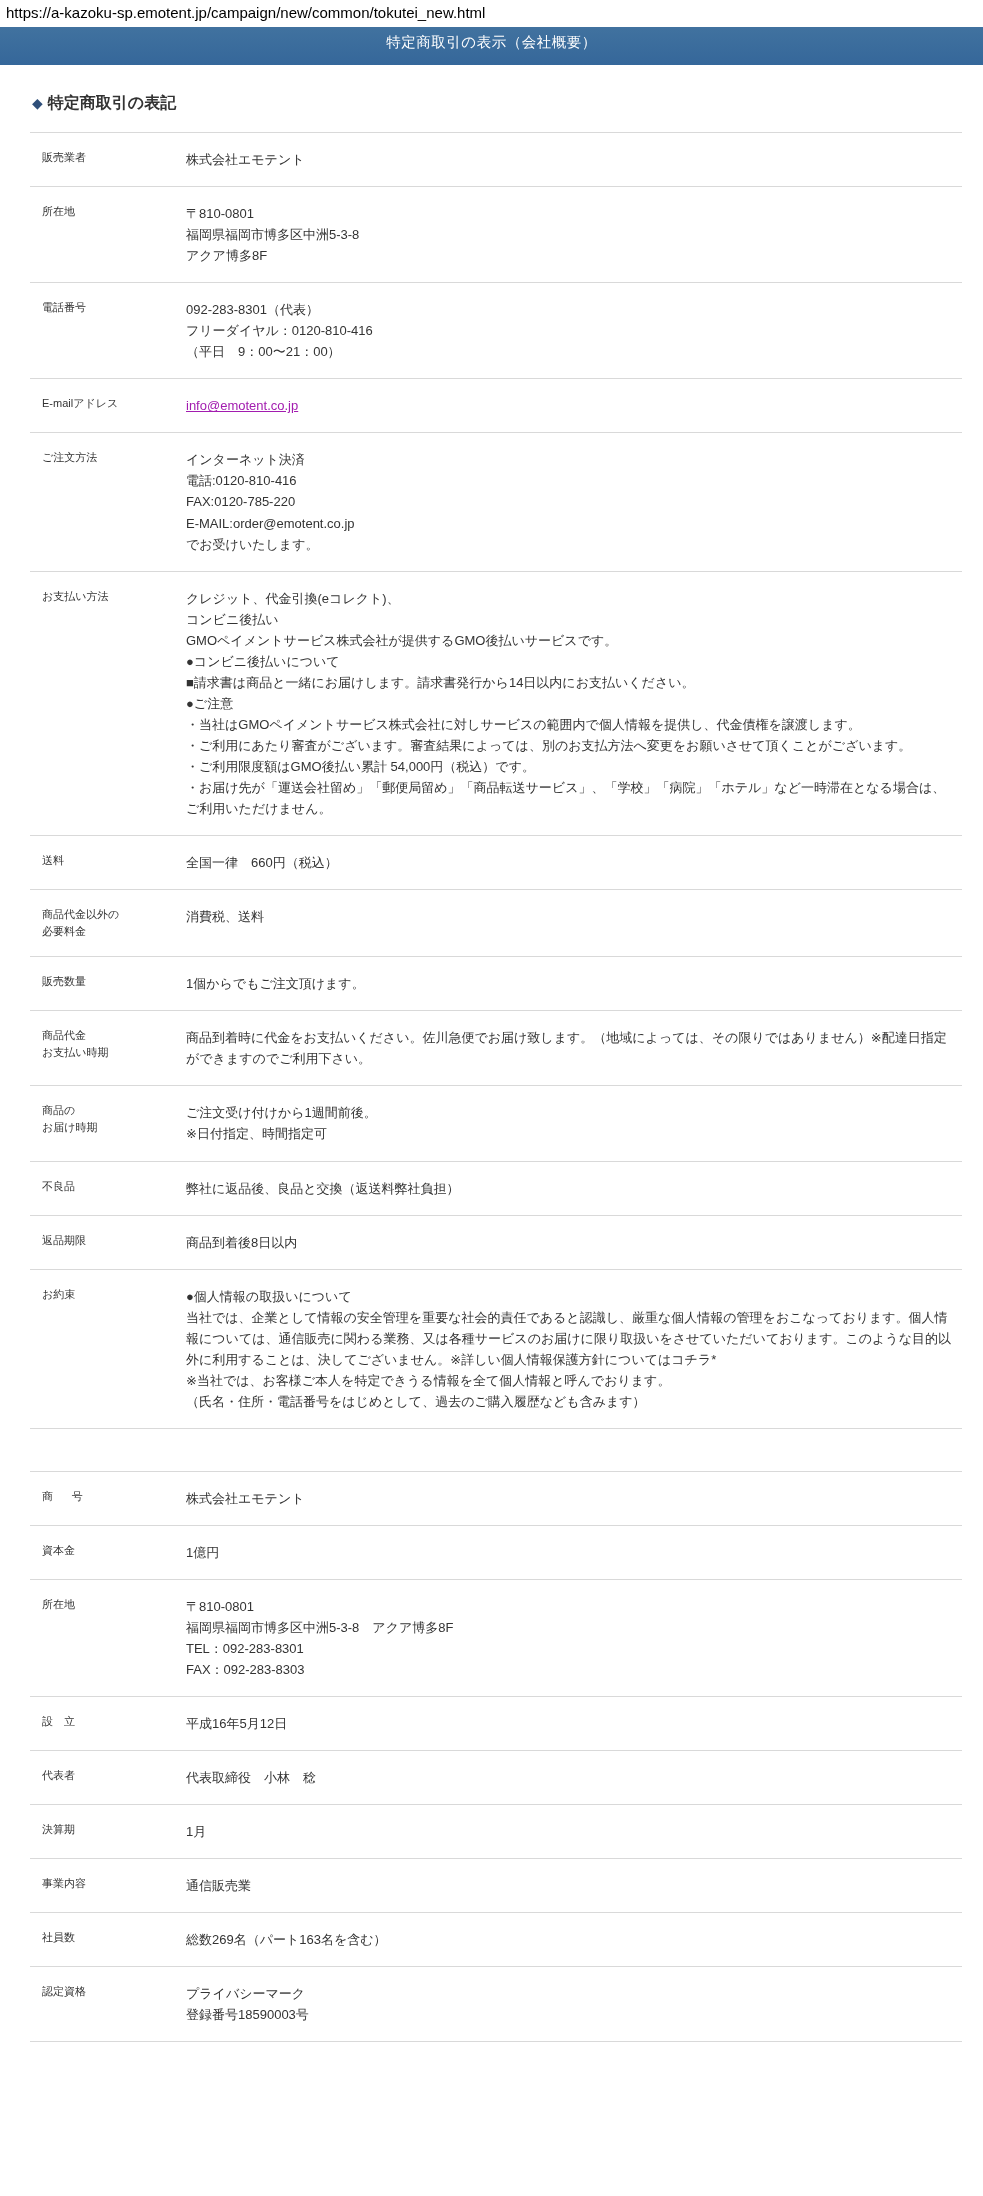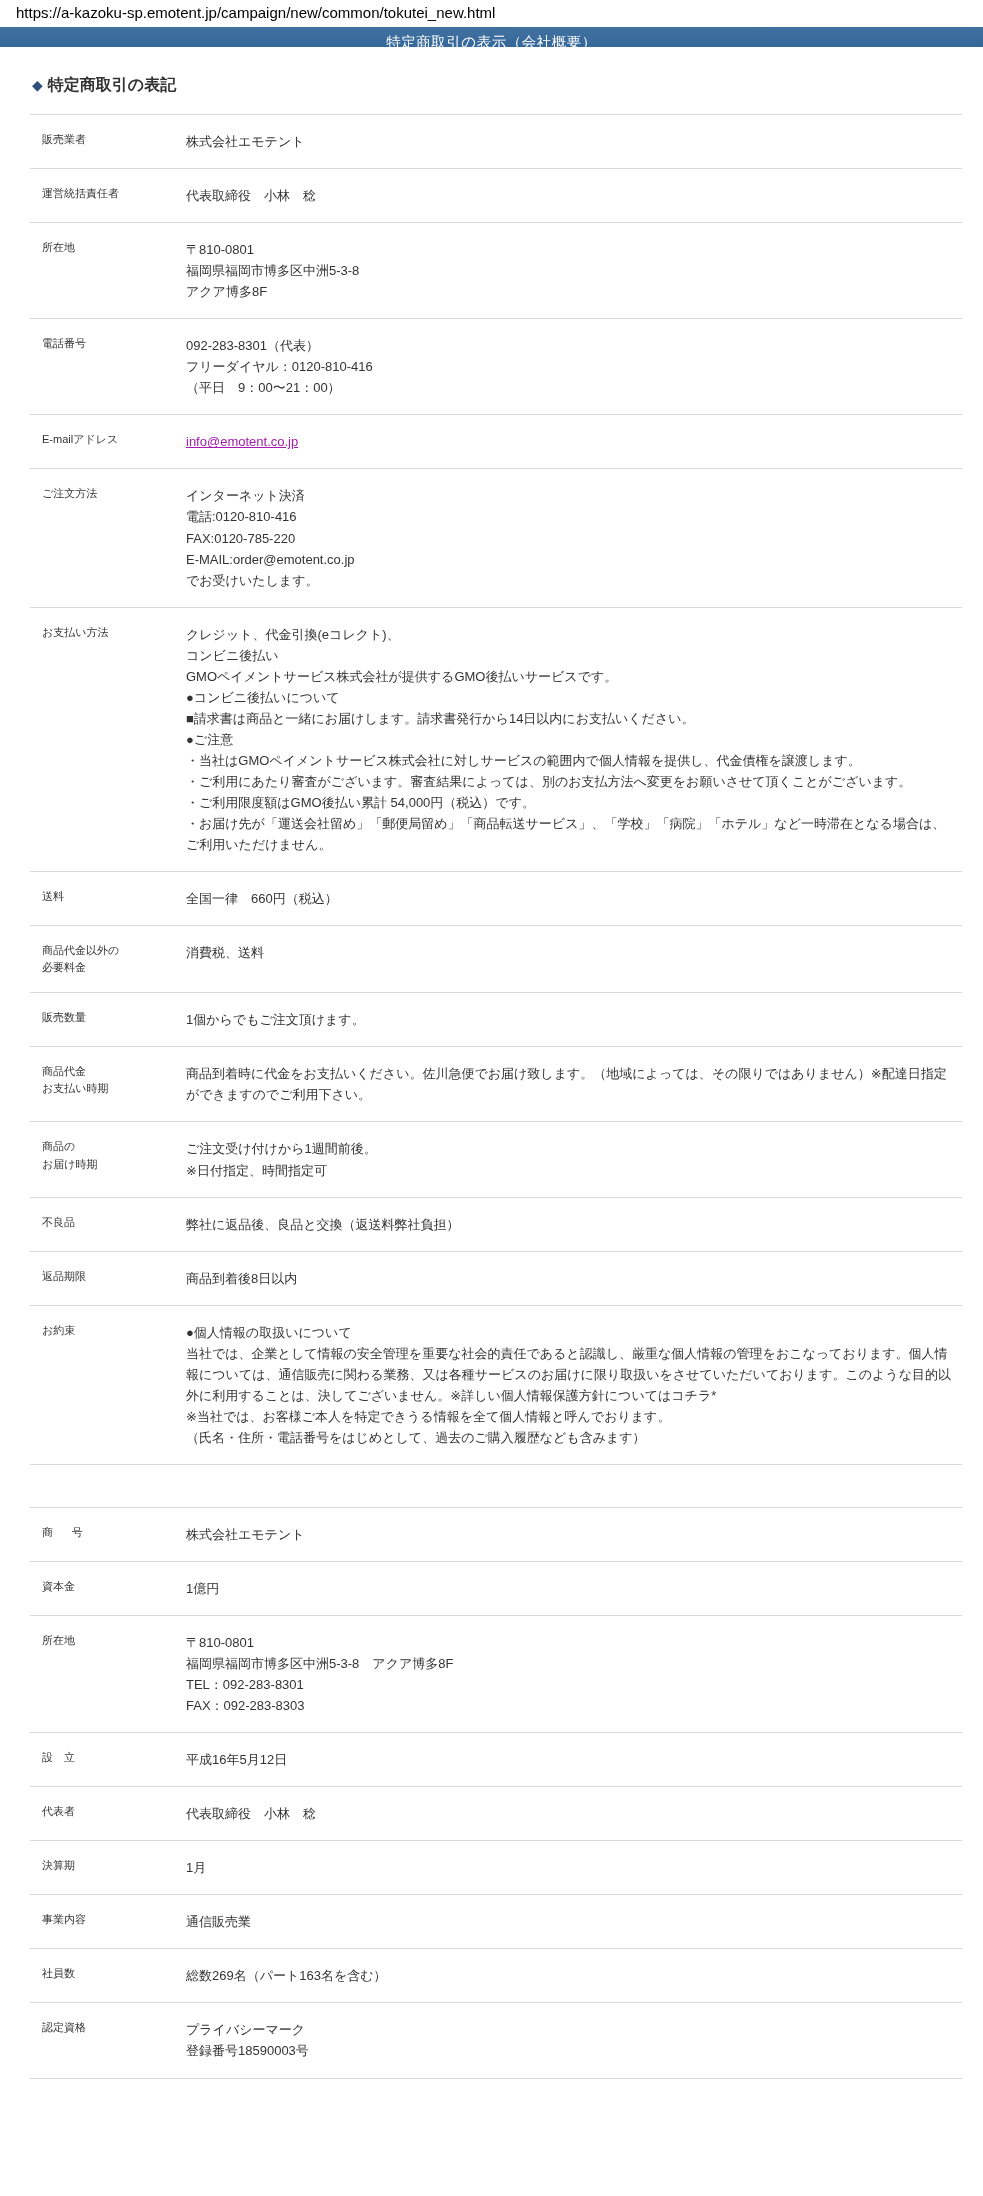--- a/index.html
+++ b/index.html
@@ -17,32 +17,32 @@
     width: 983px;
     margin: 0;
     position: relative;
   }
   
   .url-bar {
     height: 26px;
     line-height: 26px;
     font-size: 15px;
     color: #000;
-    padding-left: 16px;
+    padding-left: 6px;
     background: #ffffff;
     border-bottom: 1px solid #ffffff;
     white-space: nowrap;
     overflow: hidden;
   }
   
   .title-band {
     background: #3b6ea5;
     background: linear-gradient(#41729f, #35679a);
     color: #ffffff;
-    height: 20px;
+    height: 38px;
     line-height: 30px;
     text-align: center;
     font-size: 14.5px;
     font-weight: normal;
     letter-spacing: 0.5px;
   }
   .content {
     padding: 0 26px;
   }
   .section-head {
@@ -114,24 +114,20 @@
 
     <div class="section-head">
       <span class="diamond">◆</span><span>特定商取引の表記</span>
     </div>
 
     <table class="info">
       <tbody>
         <tr>
           <th>販売業者</th>
           <td>株式会社エモテント</td>
-        </tr>
-        <tr>
-          <th>運営統括責任者</th>
-          <td>代表取締役　小林　稔</td>
         </tr>
         <tr>
           <th>所在地</th>
           <td>〒810-0801
 福岡県福岡市博多区中洲5-3-8
 アクア博多8F</td>
         </tr>
         <tr>
           <th>電話番号</th>
           <td>092-283-8301（代表）

